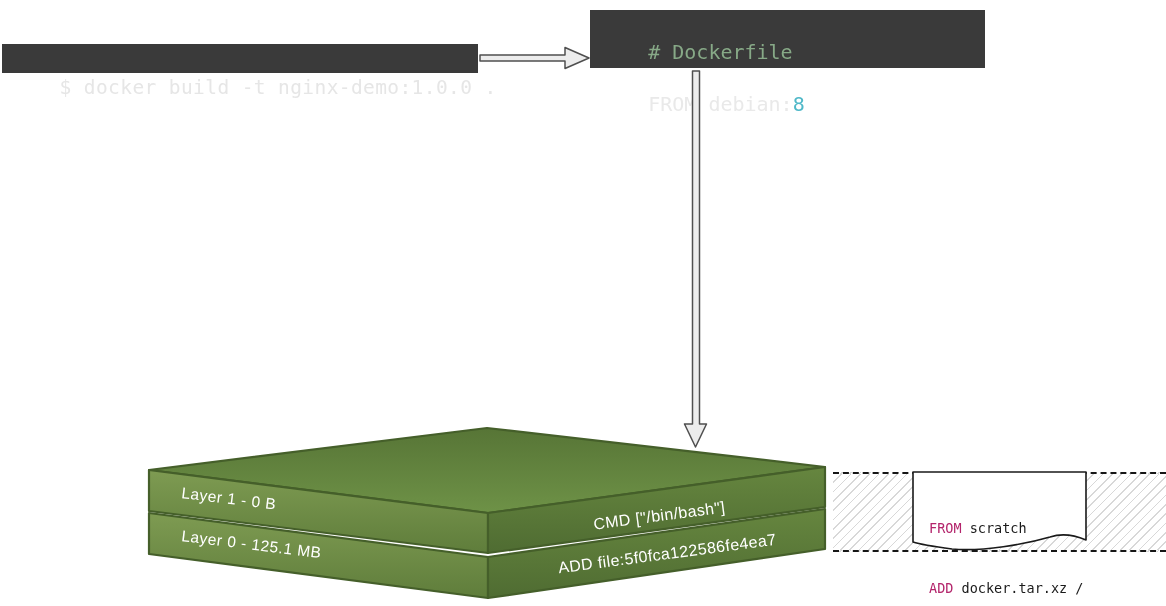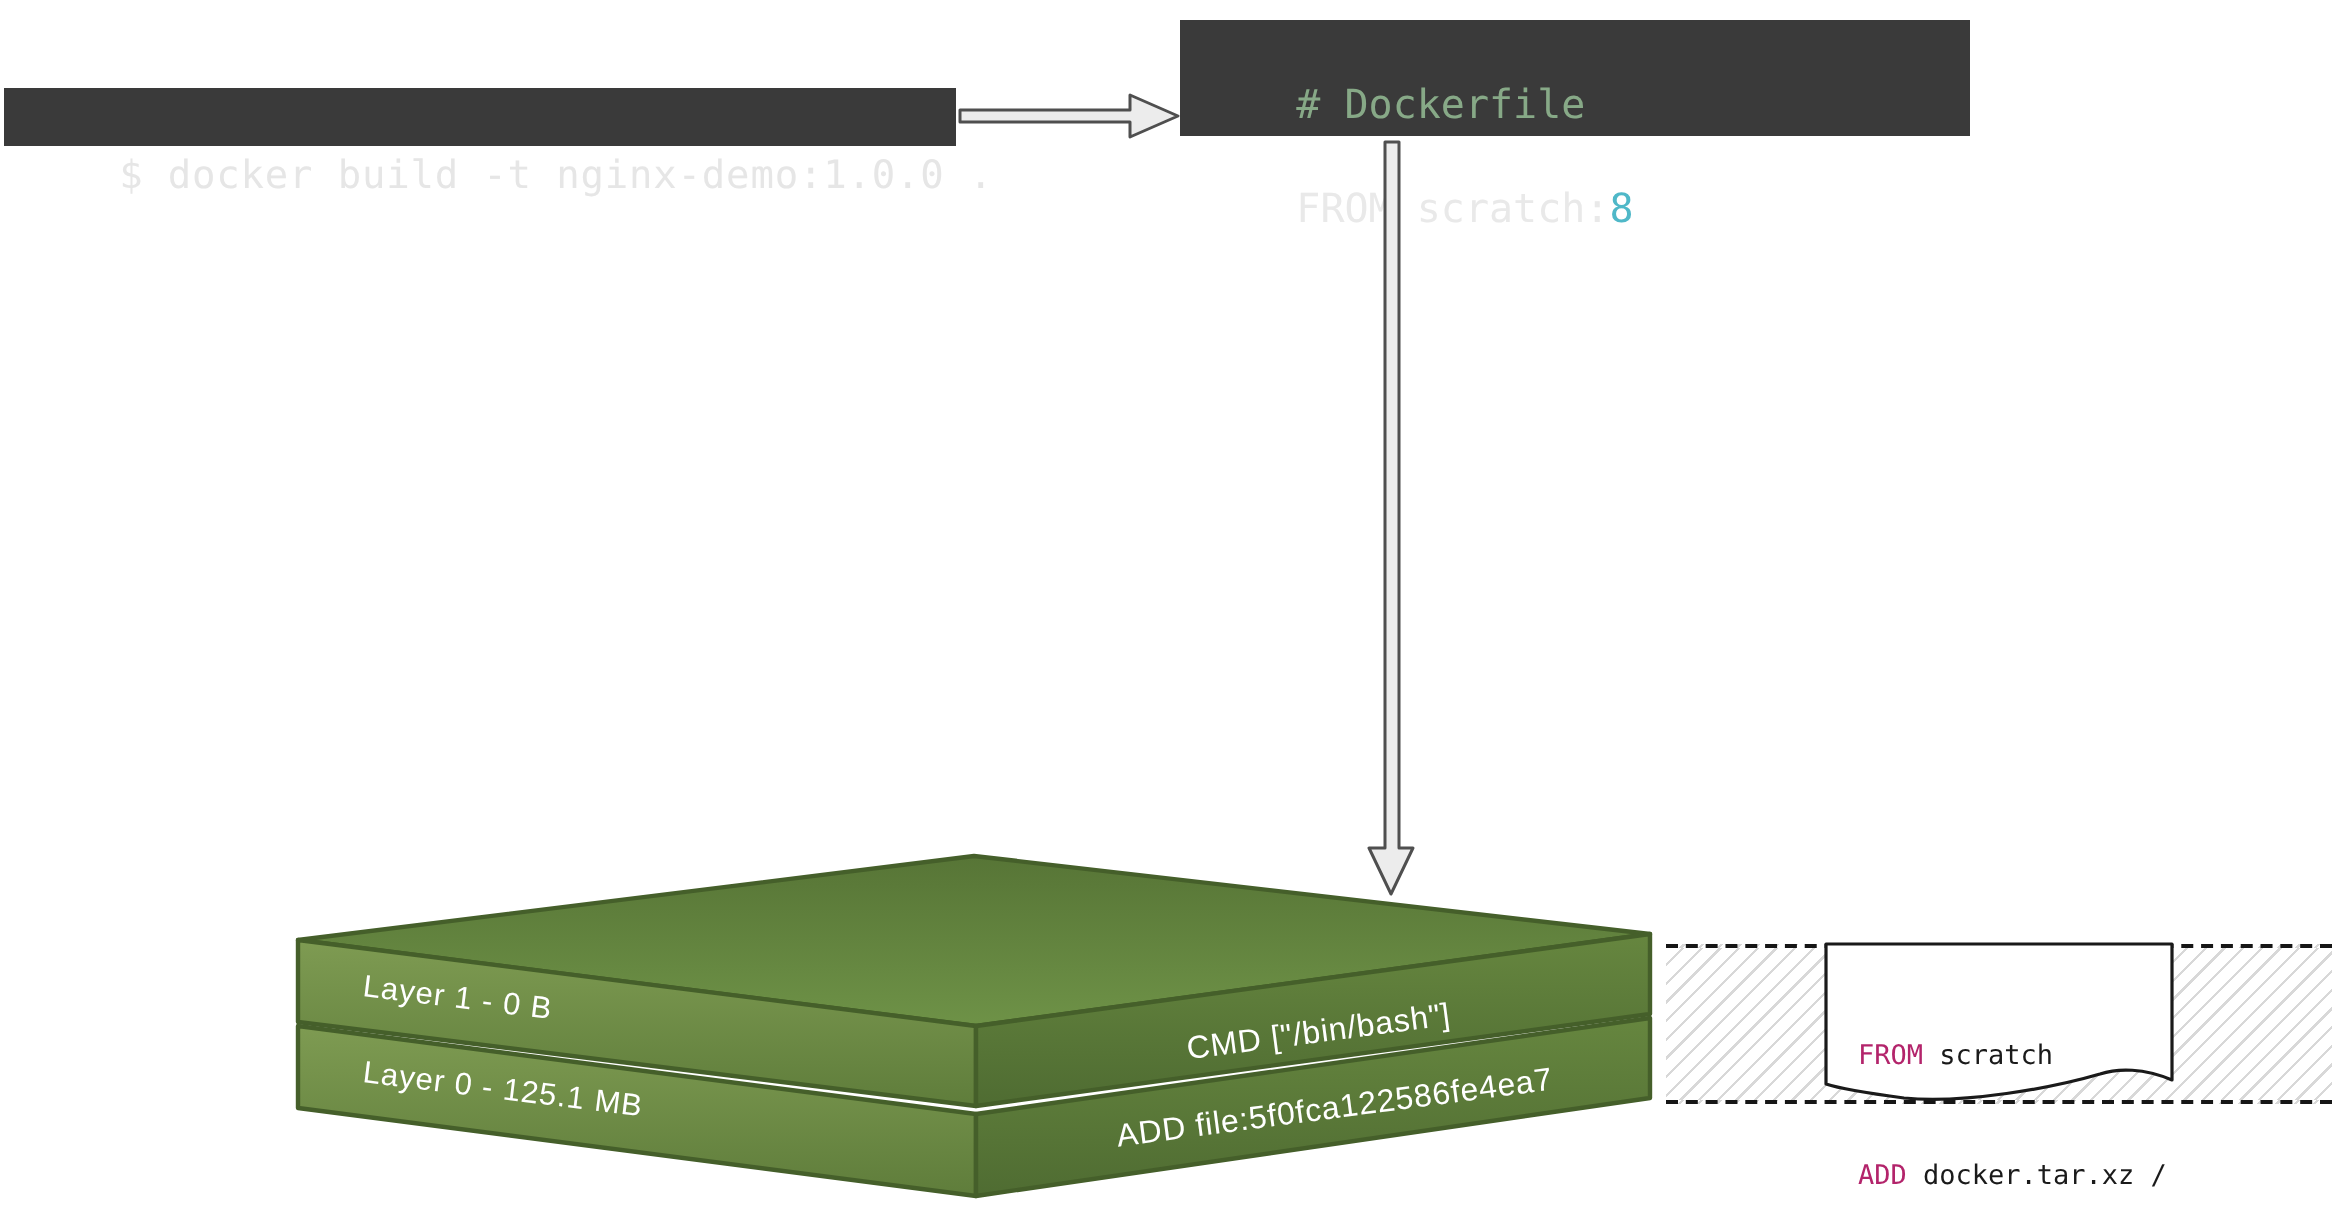--- a/index.html
+++ b/index.html
@@ -52,21 +52,21 @@
 <body>
 
 <div id="stage">
 
   <div id="terminal-box" class="codebox">
     <span>$ docker build -t nginx-demo:1.0.0 .</span>
   </div>
 
   <div id="dockerfile-box" class="codebox">
     <span class="df-comment"># Dockerfile</span><br>
-    <span class="df-main">FROM scratch:</span><span class="df-tag">8</span>
+    <span class="df-main">FROM debian:</span><span class="df-tag">8</span>
   </div>
 
   <div id="base-image-region"></div>
 
   <div id="base-doc">
     <svg width="176" height="88" viewBox="0 0 176 88">
       <path d="M 1,1 H 174 V 69 C 160,63 147,63 138,66 C 114,73 70,81 40,78 C 25,76 10,74 1,71 Z" fill="#ffffff" stroke="#1a1a1a" stroke-width="1.6" stroke-linejoin="round"></path>
     </svg>
     <div class="doc-code">
       <div><span class="kw">FROM</span><span> scratch</span></div>

